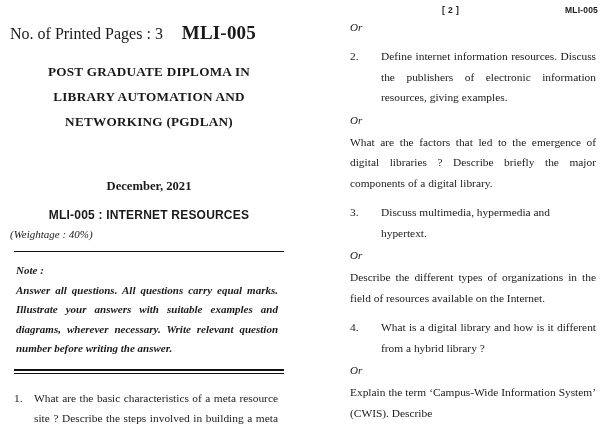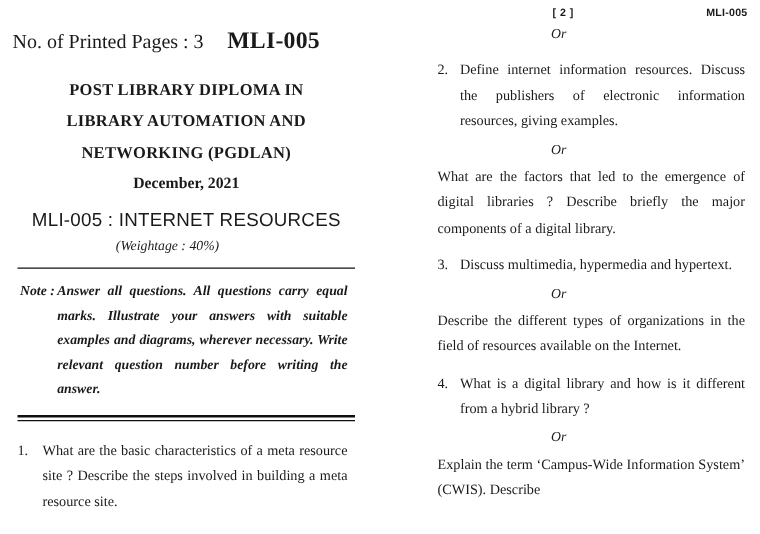--- a/index.html
+++ b/index.html
@@ -64,42 +64,43 @@
   .title-term {
     font-size: 12.6px;
     font-weight: bold;
     line-height: 25px;
     margin-top: 1px;
   }
   .title-date {
     font-size: 12.6px;
     font-weight: bold;
     line-height: 25px;
+    margin-top: 40px;
   }
   .subject-line {
     text-align: center;
     font-family: "Liberation Sans", sans-serif;
-    font-size: 15px;
-    font-weight: normal;
+    font-size: 12px;
+    font-weight: bold;
     letter-spacing: 0.2px;
     margin-top: 9px;
     white-space: nowrap;
   }
 
   .meta-row {
     display: flex;
     justify-content: space-between;
     align-items: baseline;
     margin-top: 17px;
     padding-right: 30px;
     font-style: italic;
     font-size: 11px;
   }
   .meta-weightage {
-    text-align: center;
+    text-align: left;
     font-style: italic;
     font-size: 11px;
     margin-top: 6px;
     padding-right: 30px;
   }
 
   .rule-single {
     border-top: 1.4px solid #101010;
     margin: 11px 4px 0 4px;
   }
@@ -111,20 +112,21 @@
     box-sizing: content-box;
   }
 
   .note-block {
     display: flex;
     margin-top: 9px;
     padding: 0 10px 0 6px;
     font-style: italic;
     font-size: 11px;
     line-height: 19.5px;
+    flex-direction: column;
   }
   .note-label {
     font-weight: bold;
     font-style: italic;
     white-space: nowrap;
     padding-right: 2px;
   }
   .note-text {
     text-align: justify;
     text-justify: inter-word;
@@ -167,21 +169,20 @@
     letter-spacing: 0.4px;
   }
   .page-head-code {
     font-family: "Liberation Sans", sans-serif;
     font-size: 8.5px;
     font-weight: bold;
     letter-spacing: 0.2px;
   }
 
   .or-sep {
-    text-align: center;
     font-style: italic;
     font-size: 11px;
     line-height: 19px;
     margin: 3px 0 2px 0;
     padding-right: 56px;
   }
   .para {
     font-size: 11.4px;
     line-height: 20.5px;
     text-align: justify;
@@ -196,37 +197,38 @@
     padding-right: 4px;
   }
   .r-q-num {
     width: 18px;
     flex: 0 0 18px;
   }
   .r-q-body {
     flex: 1;
     text-align: justify;
     text-justify: inter-word;
+    margin-left: 13px;
   }
   .nj { text-align: left; }
 </style>
 </head>
 <body>
 
 <div class="spread">
 
   <div class="page page-left">
 
     <div class="printed-row">
       <span>No. of Printed Pages : 3</span>
       <span class="course-code-big">MLI-005</span>
     </div>
 
     <div class="title-block">
-      <div class="title-line">POST LIBRARY DIPLOMA IN</div>
+      <div class="title-line">POST GRADUATE DIPLOMA IN</div>
       <div class="title-line">LIBRARY AUTOMATION AND</div>
       <div class="title-line">NETWORKING (PGDLAN)</div>
       <div class="title-date">December, 2021</div>
     </div>
 
     <div class="subject-line">MLI-005 : INTERNET RESOURCES</div>
 
     <div class="meta-weightage">(Weightage : 40%)</div>
 
     <div class="rule-single"></div>

